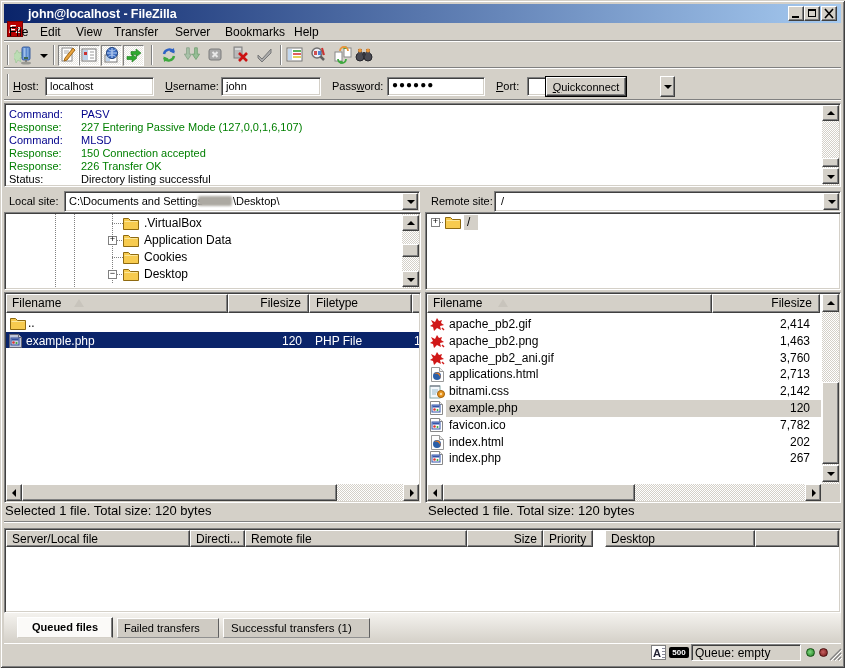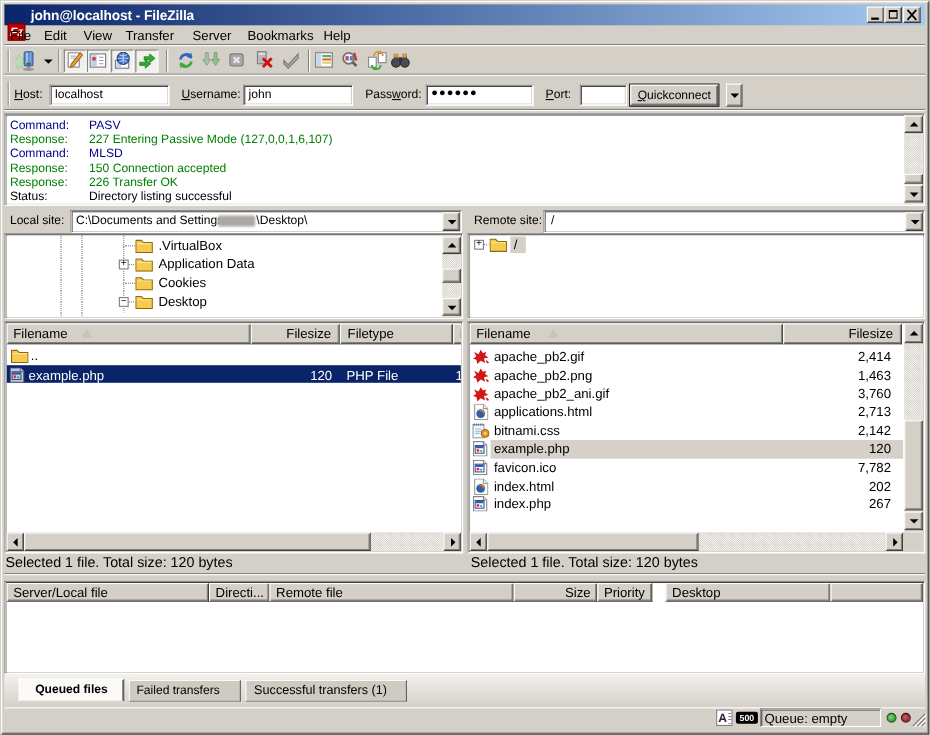--- a/index.html
+++ b/index.html
@@ -246,21 +246,21 @@
 <div class="abs sunken" style="left:45px;top:77px;width:109px;height:19px;"></div>
 <div class="abs txt" style="left:50px;top:80px;font-size:11px;">localhost</div>
 <div class="abs txt" style="left:165px;top:80px;font-size:11px;"><u>U</u>sername:</div>
 <div class="abs sunken" style="left:221px;top:77px;width:100px;height:19px;"></div>
 <div class="abs txt" style="left:226px;top:80px;font-size:11px;">john</div>
 <div class="abs txt" style="left:332px;top:80px;font-size:11px;">Pass<u>w</u>ord:</div>
 <div class="abs sunken" style="left:387px;top:77px;width:98px;height:19px;"></div>
 <div class="abs txt" style="left:392px;top:79px;font-size:10px;letter-spacing:1px;">●●●●●●</div>
 <div class="abs txt" style="left:496px;top:80px;font-size:11px;"><u>P</u>ort:</div>
 <div class="abs sunken" style="left:527px;top:77px;width:43px;height:19px;"></div>
-<div class="abs" style="left:572px;top:76px;width:82px;height:21px;border:1px solid #000;">
+<div class="abs" style="left:545px;top:76px;width:82px;height:21px;border:1px solid #000;">
   <div class="abs" style="left:0;top:0;width:80px;height:19px;border:1px solid;border-color:#fff #404040 #404040 #fff;box-shadow:inset -1px -1px 0 #808080;background:#D4D0C8;text-align:center;font-size:11px;line-height:18px;"><u>Q</u>uickconnect</div>
 </div>
 <div class="abs raised" style="left:660px;top:76px;width:15px;height:21px;">
   <div class="arrow a-down" style="left:3px;top:8px;"></div>
 </div>
 <div class="abs" style="left:4px;top:99px;width:837px;height:1px;background:#808080;"></div>
 <div class="abs" style="left:4px;top:100px;width:837px;height:1px;background:#fff;"></div>
 
 <div class="abs sunken" style="left:4px;top:103px;width:837px;height:84px;"></div>
 <div class="abs" style="left:6px;top:106px;width:816px;height:79px;background:#fff;font-size:11px;">

